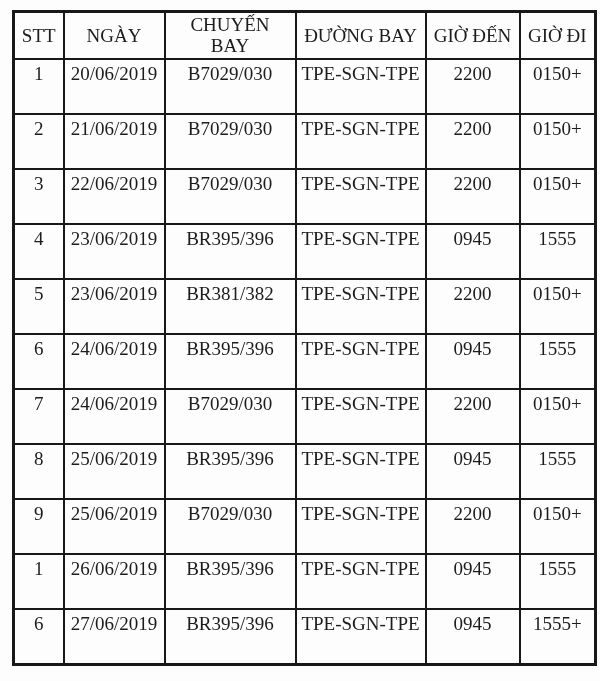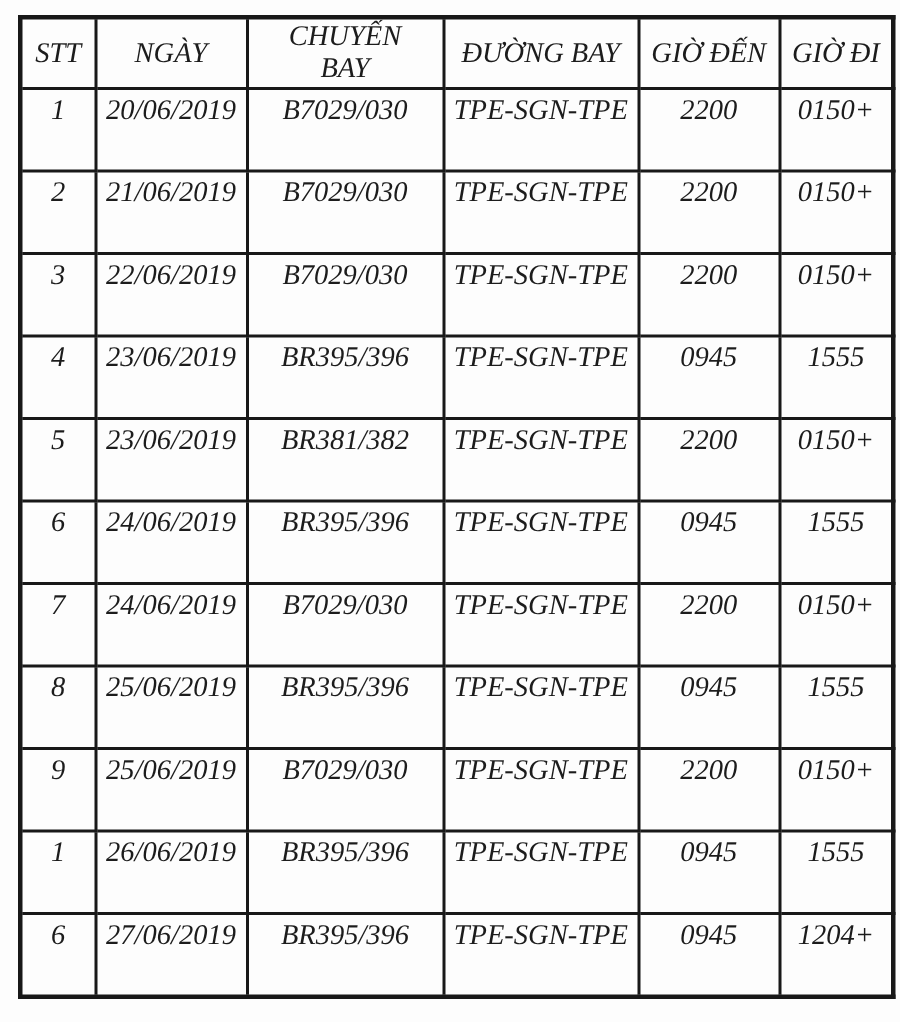--- a/index.html
+++ b/index.html
@@ -18,21 +18,20 @@
   }
   table.flight-table {
     position: absolute;
     left: 12px;
     top: 10px;
     width: 582px;
     height: 656px;
     border-collapse: collapse;
     table-layout: fixed;
     border: 3px solid #181818;
-    font-style: italic;
   }
   table.flight-table th,
   table.flight-table td {
     border: 2px solid #181818;
     text-align: center;
     color: #1c1c1c;
     font-size: 19px;
     overflow: hidden;
   }
   table.flight-table thead tr {
@@ -161,17 +160,17 @@
           <td>TPE-SGN-TPE</td>
           <td>0945</td>
           <td>1555</td>
         </tr>
         <tr>
           <td>6</td>
           <td>27/06/2019</td>
           <td>BR395/396</td>
           <td>TPE-SGN-TPE</td>
           <td>0945</td>
-          <td>1204+</td>
+          <td>1555+</td>
         </tr>
       </tbody>
   </table>
 </div>
 
 </body></html>

